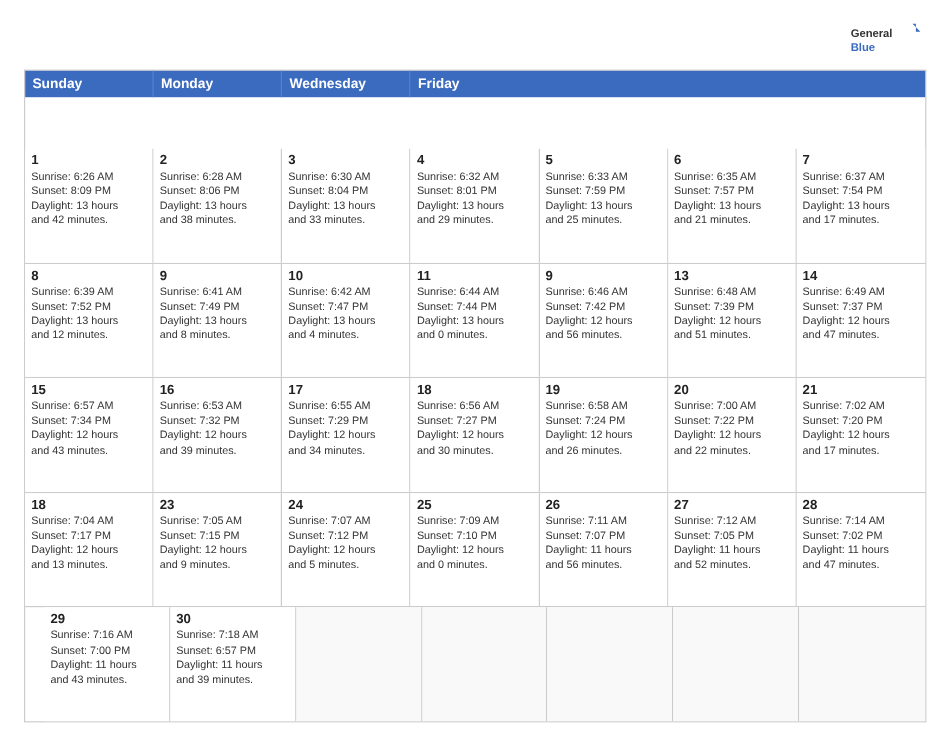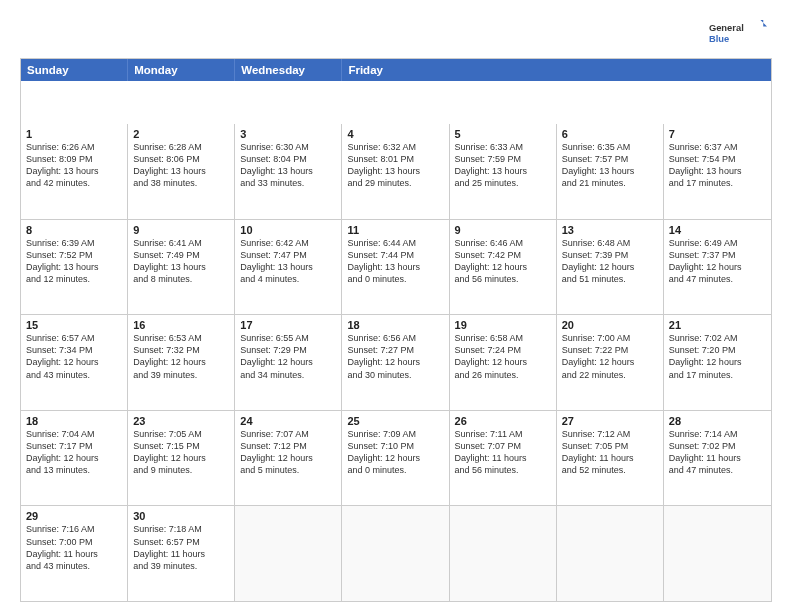--- a/index.html
+++ b/index.html
@@ -78,21 +78,21 @@
       display: flex;
       flex-direction: column;
       flex: 1;
     }
     .cal-row {
       display: grid;
       grid-template-columns: repeat(7, 1fr);
       flex: 1;
       border-bottom: 1px solid #ccc;
     }
-    .cal-row:last-child { border-bottom: none; }
+    .cal-row:last-child { border-bottom: none; margin-left: 16px; }
     .cal-cell {
       border-right: 1px solid #ccc;
       padding: 4px 5px;
       font-size: 9.2px;
       color: #333;
       vertical-align: top;
       background: #fff;
     }
     .cal-cell:last-child { border-right: none; }
     .cal-cell.empty { background: #f9f9f9; }

